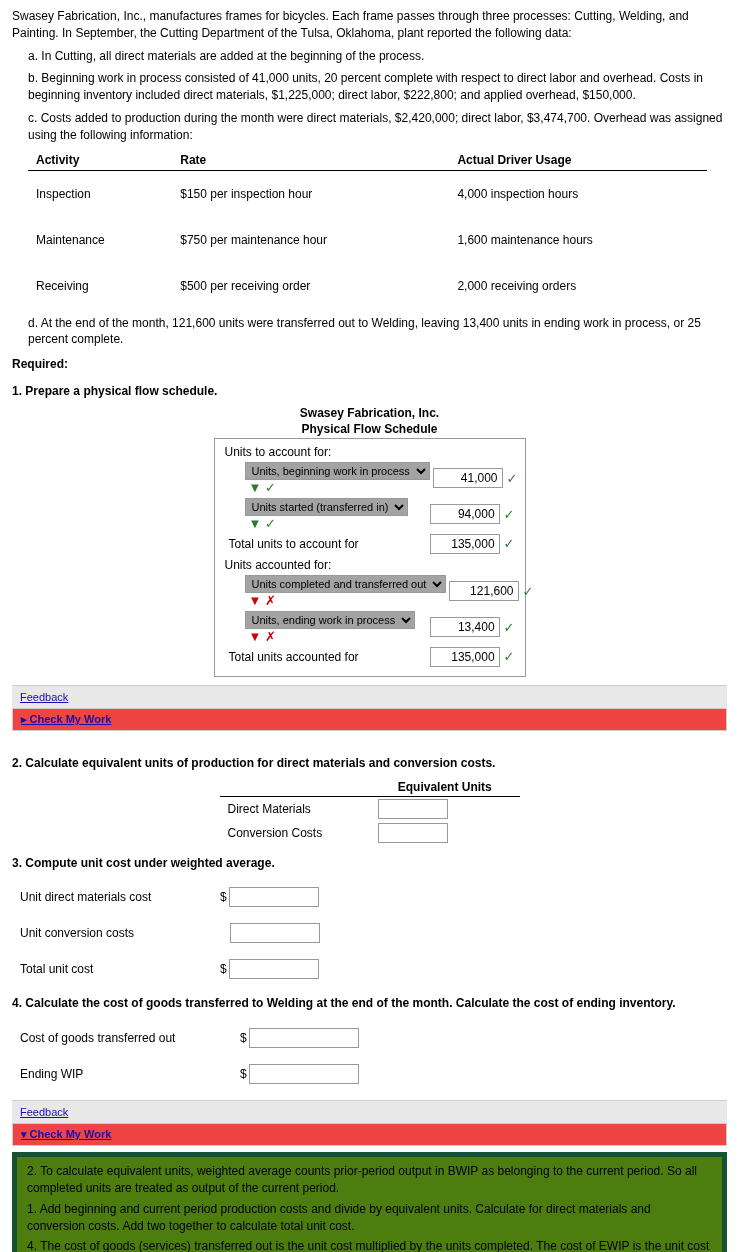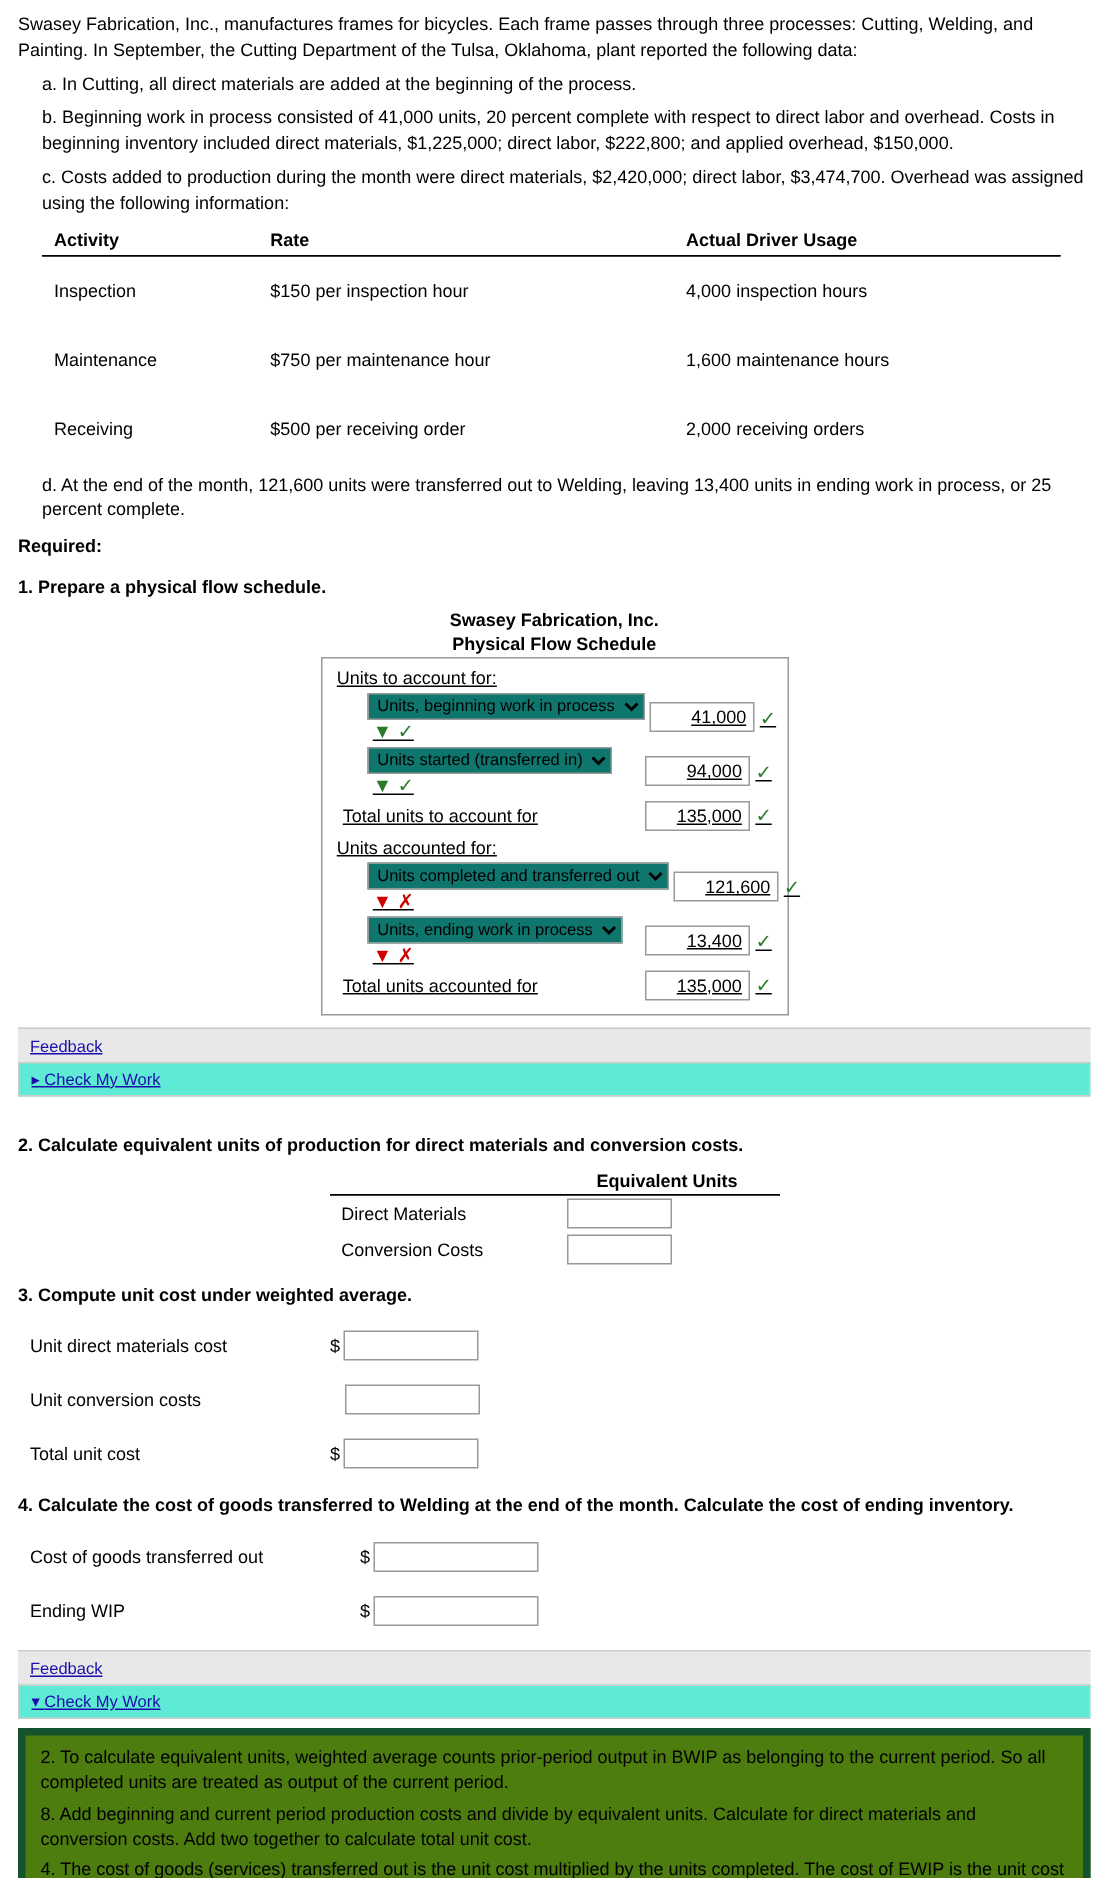--- a/index.html
+++ b/index.html
@@ -28,21 +28,20 @@
       padding: 16px 8px;
     }
     .section-label { font-weight: bold; margin: 8px 0 4px 0; }
     .question { font-weight: bold; margin: 10px 0 6px 0; }
     .center-title { text-align: center; font-weight: bold; margin-bottom: 2px; }
     .flow-box {
       border: 1px solid #999;
       width: 312px;
       margin: 0 auto 8px auto;
       padding: 6px 10px;
-      text-decoration: underline;
     }
     .flow-row {
       display: flex;
       align-items: center;
       margin: 3px 0;
     }
     .flow-indent { padding-left: 20px; }
     .flow-label { flex: 1; }
     .flow-input {
       width: 70px;
@@ -50,35 +49,36 @@
       padding: 2px 4px;
       text-align: right;
       font-size: 12px;
     }
     .check-green { color: #2a7a2a; margin-left: 4px; font-size: 13px; }
     .check-red { color: #cc0000; margin-left: 4px; font-size: 13px; }
     .dropdown-inline {
       border: 1px solid #999;
       font-size: 11px;
       padding: 1px 2px;
-      background: #0f766e;
+      background: #a3a3a3;
       margin-right: 3px;
     }
     .feedback-bar {
       background: #e8e8e8;
       border-top: 1px solid #ccc;
       padding: 4px 8px;
       margin-top: 6px;
     }
     .feedback-bar a { color: #1a0dab; font-size: 11px; text-decoration: underline; }
     .check-my-work {
-      background: #5eead4;
+      background: #ef4444;
       border: 1px solid #ccc;
       padding: 4px 8px;
       font-size: 11px;
+      font-weight: bold;
     }
     .check-my-work a { color: #1a0dab; text-decoration: underline; }
     .eq-table {
       border-collapse: collapse;
       margin: 4px auto;
       width: 300px;
     }
     .eq-table th {
       text-align: center;
       font-weight: bold;
@@ -325,21 +325,21 @@
 
 <div class="feedback-bar">
   <a href="#">Feedback</a>
 </div>
 <div class="check-my-work">
   <a href="#">▾ <span>Check My Work</span></a>
 </div>
 
 <div class="hint-box">
   <p>2. To calculate equivalent units, weighted average counts prior-period output in BWIP as belonging to the current period. So all completed units are treated as output of the current period.</p>
-  <p>8. Add beginning and current period production costs and divide by equivalent units. Calculate for direct materials and conversion costs. Add two together to calculate total unit cost.</p>
+  <p>1. Add beginning and current period production costs and divide by equivalent units. Calculate for direct materials and conversion costs. Add two together to calculate total unit cost.</p>
   <p>4. The cost of goods (services) transferred out is the unit cost multiplied by the units completed. The cost of EWIP is the unit cost multiplied by the equivalent units found in EWIP. The partially completed units and all their associated costs are transferred to the next process (department) by debiting the WIP account of the process (department) receiving the unit and crediting the WIP account of the transferring process (department).</p>
 </div>
 
 <br>
 
 
 <p class="question">5. Prepare the journal entry that transfers the goods from Cutting to Welding.</p>
 
 <div>
   <div class="journal-row">

